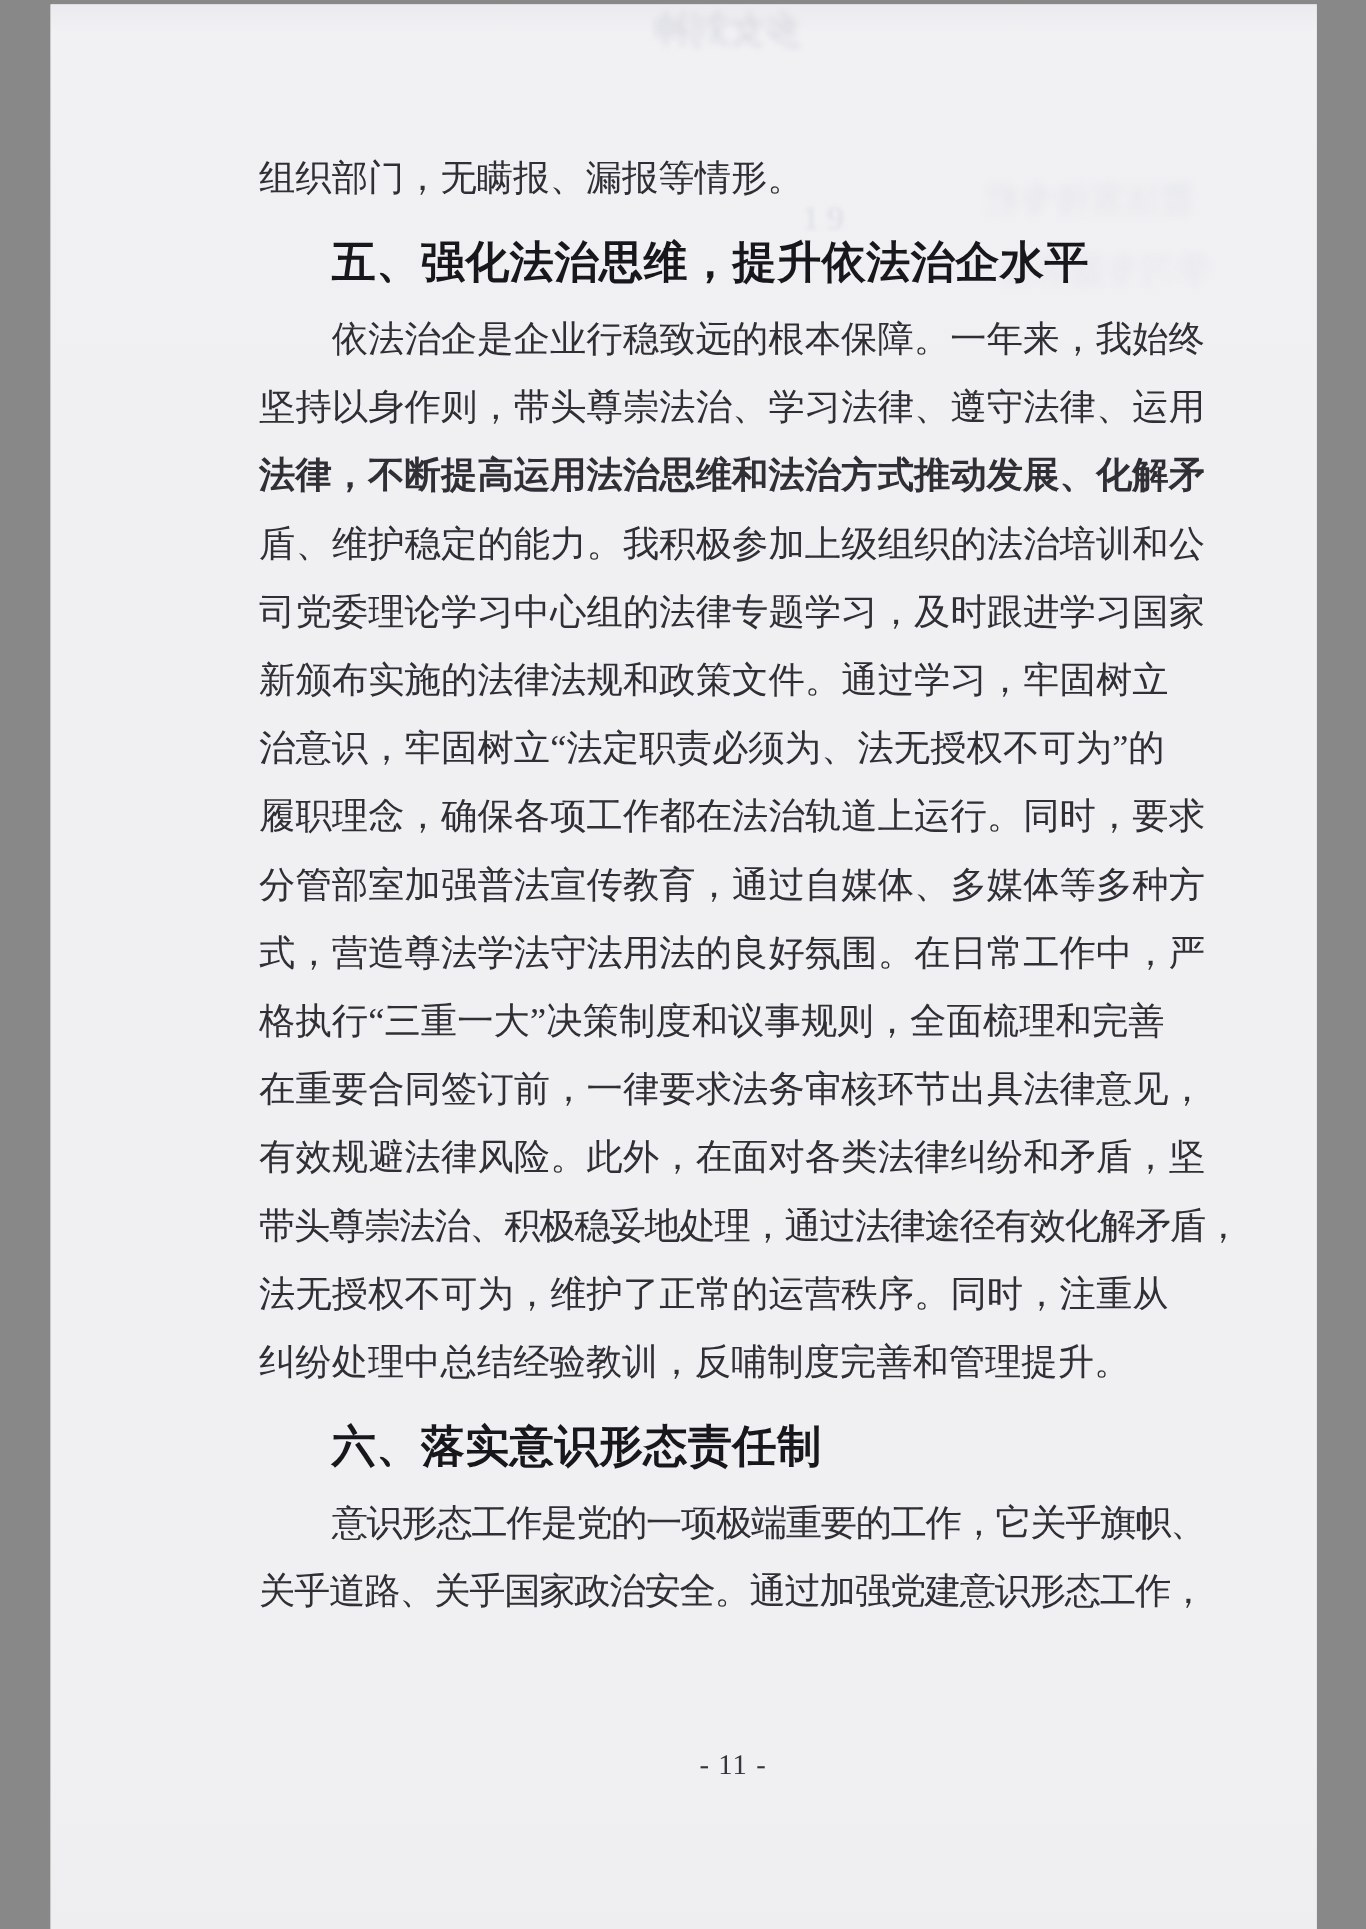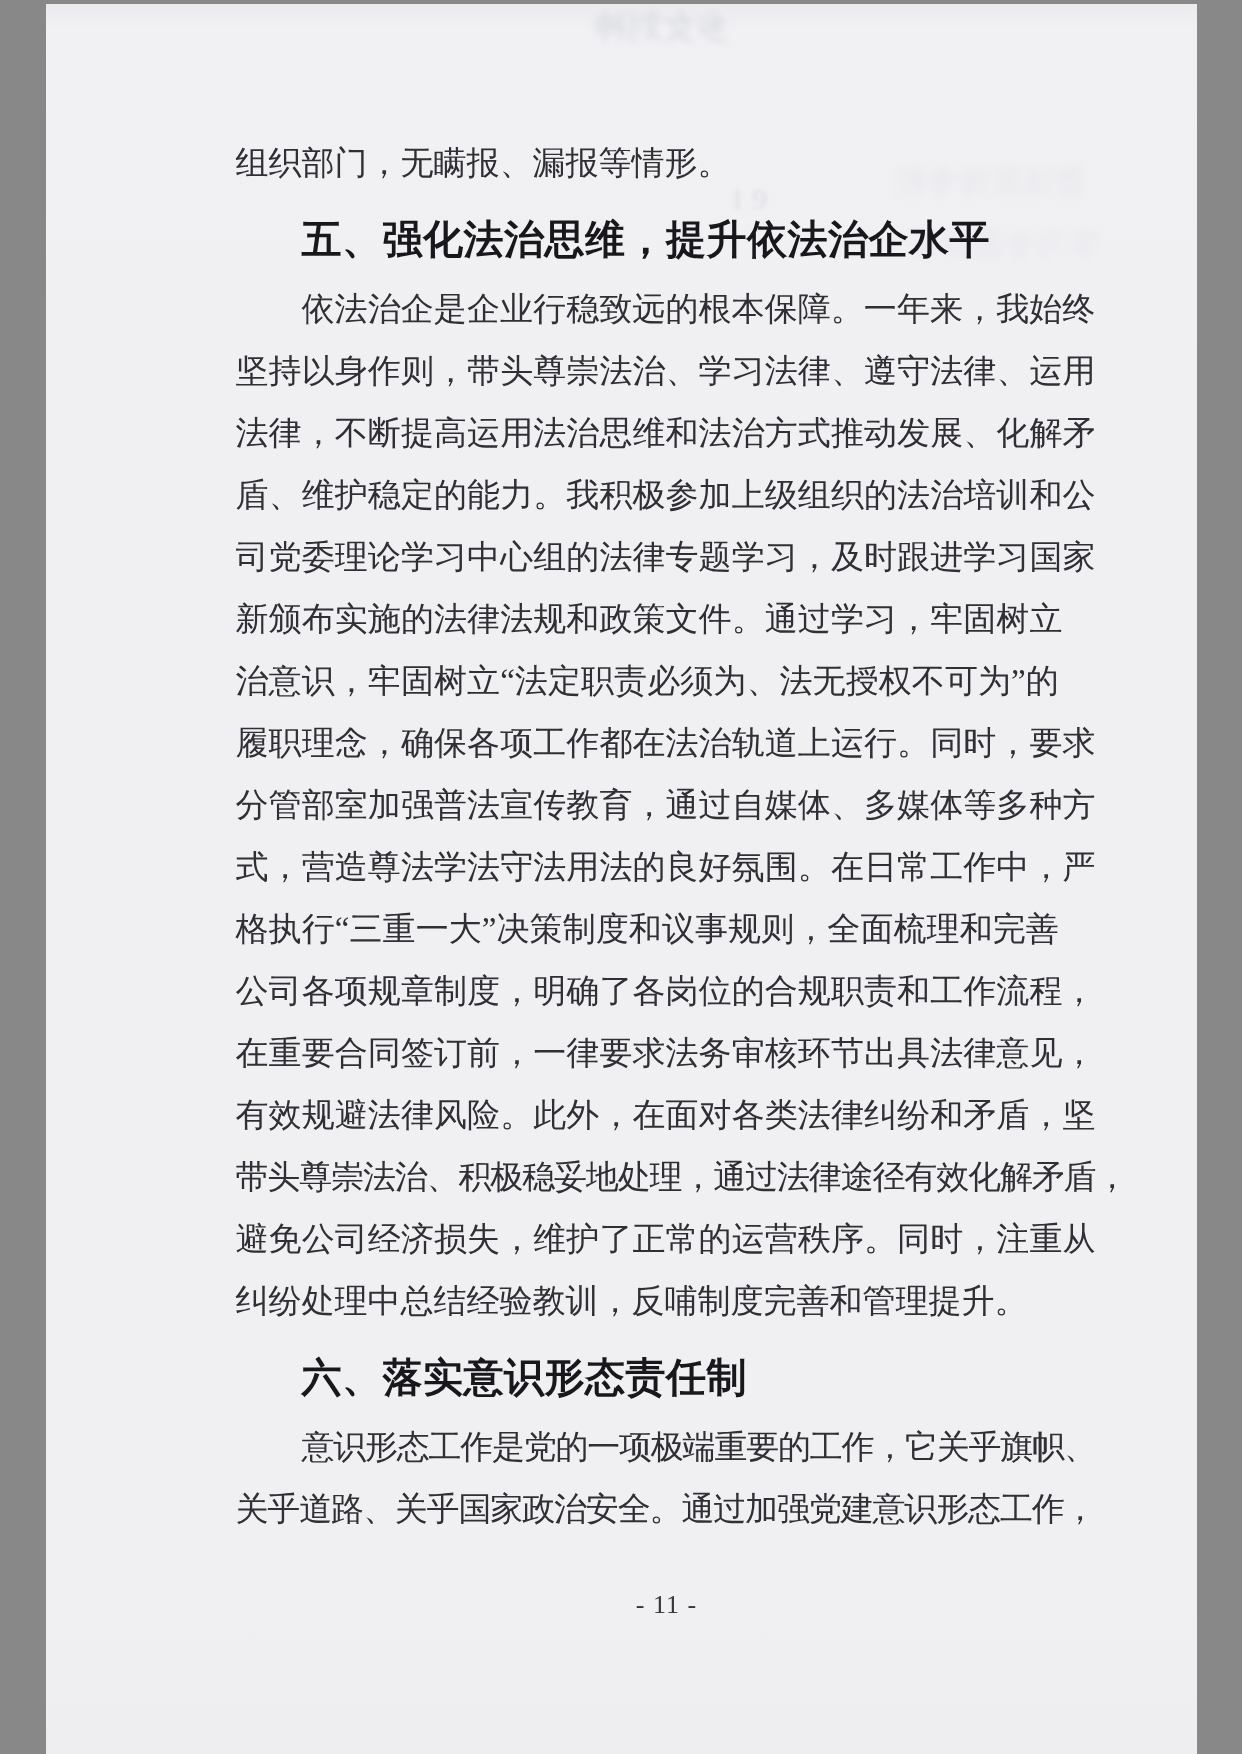--- a/index.html
+++ b/index.html
@@ -67,33 +67,32 @@
       <div class="artifact" style="left: 548px; top: 0px; font-size: 34px; opacity: 0.26; filter: blur(3.5px); transform: scaleX(-1);">乡女刘神</div>
       <div class="artifact" style="left: 684px; top: 178px; font-size: 30px; opacity: 0.2; filter: blur(2px);">1 9</div>
       <div class="artifact" style="left: 848px; top: 156px; font-size: 32px; opacity: 0.11; filter: blur(4px); transform: scaleX(-1);">普法宣传专栏</div>
       <div class="artifact" style="left: 862px; top: 220px; font-size: 32px; opacity: 0.09; filter: blur(4px); transform: scaleX(-1);">学习专题讲座</div>
     </div>
   <div class="text-column">
       <div class="line plain">组织部门，无瞒报、漏报等情形。</div>
       <div class="line heading">五、强化法治思维，提升依法治企水平</div>
       <div class="line stretch indent" style="letter-spacing: 0.08px;">依法治企是企业行稳致远的根本保障。一年来，我始终</div>
       <div class="line stretch" style="letter-spacing: 0.08px;">坚持以身作则，带头尊崇法治、学习法律、遵守法律、运用</div>
-      <div class="line stretch" style="letter-spacing: 0.08px;">法律，不断提高运用法治思维和法治方式推动发展、化解矛</div>
+      <div class="line stretch" style="letter-spacing: 0.08px; font-weight: bold;">法律，不断提高运用法治思维和法治方式推动发展、化解矛</div>
       <div class="line stretch" style="letter-spacing: 0.08px;">盾、维护稳定的能力。我积极参加上级组织的法治培训和公</div>
       <div class="line stretch" style="letter-spacing: 0.08px;">司党委理论学习中心组的法律专题学习，及时跟进学习国家</div>
       <div class="line stretch" style="letter-spacing: 0.08px;">新颁布实施的法律法规和政策文件。通过学习，牢固树立</div>
       <div class="line stretch" style="letter-spacing: 0.08px;">治意识，牢固树立“法定职责必须为、法无授权不可为”的</div>
       <div class="line stretch" style="letter-spacing: 0.08px;">履职理念，确保各项工作都在法治轨道上运行。同时，要求</div>
       <div class="line stretch" style="letter-spacing: 0.08px;">分管部室加强普法宣传教育，通过自媒体、多媒体等多种方</div>
       <div class="line stretch" style="letter-spacing: 0.08px;">式，营造尊法学法守法用法的良好氛围。在日常工作中，严</div>
       <div class="line stretch" style="letter-spacing: 0.08px;">格执行“三重一大”决策制度和议事规则，全面梳理和完善</div>
-      <div class="line stretch" style="letter-spacing: 0.08px;">公司各项规章制度，明确了各岗位的合规职责和工作流程，</div>
       <div class="line stretch" style="letter-spacing: 0.08px;">在重要合同签订前，一律要求法务审核环节出具法律意见，</div>
       <div class="line stretch" style="letter-spacing: 0.08px;">有效规避法律风险。此外，在面对各类法律纠纷和矛盾，坚</div>
       <div class="line stretch" style="letter-spacing: -1.15px;">带头尊崇法治、积极稳妥地处理，通过法律途径有效化解矛盾，</div>
-      <div class="line stretch" style="letter-spacing: 0.08px;">避免公司经济损失，维护了正常的运营秩序。同时，注重从</div>
+      <div class="line stretch" style="letter-spacing: 0.08px;">法无授权不可为，维护了正常的运营秩序。同时，注重从</div>
       <div class="line plain">纠纷处理中总结经验教训，反哺制度完善和管理提升。</div>
       <div class="line heading">六、落实意识形态责任制</div>
       <div class="line stretch indent" style="letter-spacing: -1.24px; text-align: right;">意识形态工作是党的一项极端重要的工作，它关乎旗帜、</div>
       <div class="line stretch" style="letter-spacing: -1.15px;">关乎道路、关乎国家政治安全。通过加强党建意识形态工作，</div>
     </div>
   <div class="page-number">- 11 -</div>
 </div>
 
 </body></html>

